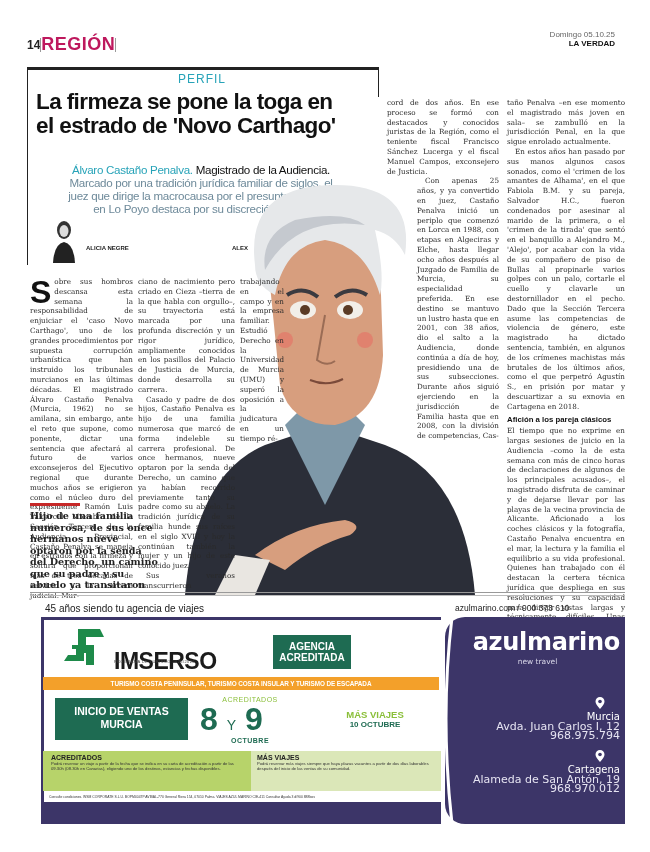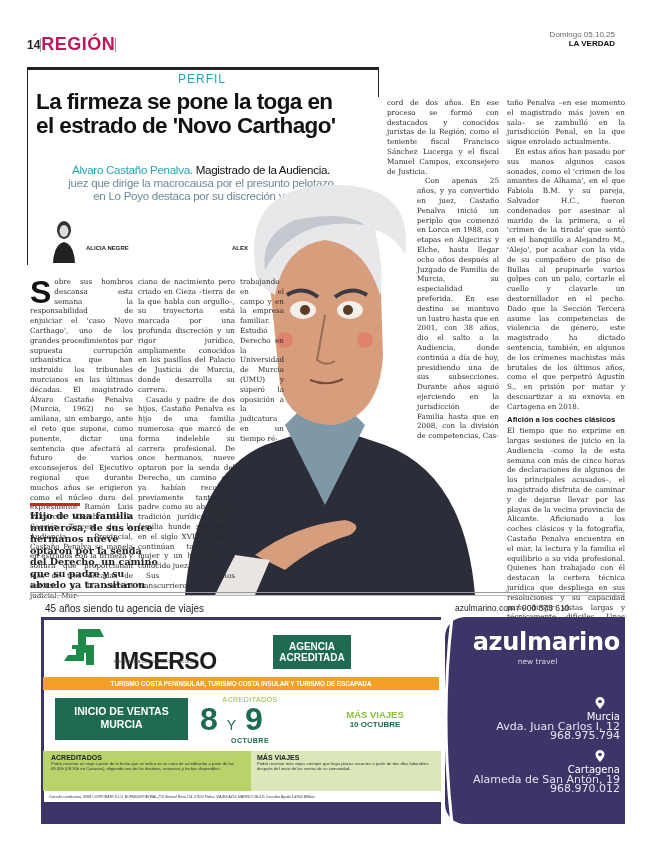--- a/index.html
+++ b/index.html
@@ -77,20 +77,21 @@
 
 <div class="abs headbox"></div>
 <div class="abs headbox-r"></div>
 <div class="abs perfil">PERFIL</div>
 <div class="abs title">
   <div>La firmeza se pone la toga en</div>
   <div>el estrado de 'Novo Carthago'</div>
 </div>
 <div class="abs sub">
   <div><span class="nm">Álvaro Castaño Penalva.</span><span class="rl"> Magistrado de la Audiencia.</span></div>
+  <div>Marcado por una tradición jurídica familiar de siglos, el</div>
   <div>juez que dirige la macrocausa por el presunto pelotazo</div>
   <div>en Lo Poyo destaca por su discreción y rigor</div>
 </div>
 <svg class="abs author-photo" viewBox="0 0 28 45">
   <ellipse cx="14" cy="12" rx="7" ry="9" fill="#333"></ellipse>
   <ellipse cx="14" cy="13" rx="4.5" ry="6" fill="#ddd"></ellipse>
   <path d="M3 45 Q4 26 14 24 Q24 26 25 45 Z" fill="#222"></path>
 </svg>
 <div class="abs byline" style="left:86px;top:245px">ALICIA NEGRE</div>
 <div class="abs byline" style="left:232px;top:245px">ALEX</div>
@@ -126,21 +127,21 @@
 <div class="abs col" style="left:240px;top:277px;width:44px">
   <p>trabajando en el campo y en la empresa familiar. Estudió Derecho en la Universidad de Murcia (UMU) y superó la oposición a la judicatura en un tiempo ré-</p>
 </div>
 <div class="abs col" style="left:387px;top:98px;width:112px">
   <p>cord de dos años. En ese proceso se formó con destacados y conocidos juristas de la Región, como el teniente fiscal Francisco Sánchez Lucerga y el fiscal Manuel Campos, exconsejero de Justicia.</p>
   <p style="text-indent:8px;padding-left:30px">Con apenas 25 años, y ya convertido en juez, Castaño Penalva inició un periplo que comenzó en Lorca en 1988, con etapas en Algeciras y Elche, hasta llegar ocho años después al Juzgado de Familia de Murcia, su especialidad preferida. En ese destino se mantuvo un lustro hasta que en 2001, con 38 años, dio el salto a la Audiencia, donde continúa a día de hoy, presidiendo una de sus subsecciones. Durante años siguió ejerciendo en la jurisdicción de Familia hasta que en 2008, con la división de competencias, Cas-</p>
 </div>
 <div class="abs col" style="left:507px;top:98px;width:118px">
   <p>taño Penalva –en ese momento el magistrado más joven en sala– se zambulló en la jurisdicción Penal, en la que sigue enrolado actualmente.</p>
   <p style="text-indent:8px">En estos años han pasado por sus manos algunos casos sonados, como el 'crimen de los amantes de Alhama', en el que Fabiola B.M. y su pareja, Salvador H.C., fueron condenados por asesinar al marido de la primera, o el 'crimen de la tirada' que sentó en el banquillo a Alejandro M., 'Alejo', por acabar con la vida de su compañero de piso de Bullas al propinarle varios golpes con un palo, cortarle el cuello y clavarle un destornillador en el pecho. Dado que la Sección Tercera asume las competencias de violencia de género, este magistrado ha dictado sentencia, también, en algunos de los crímenes machistas más brutales de los últimos años, como el que perpetró Agustín S., en prisión por matar y descuartizar a su exnovia en Cartagena en 2018.</p>
-  <div class="subhead">Afición a los coches clásicos</div>
+  <div class="subhead">Afición a los pareja clásicos</div>
   <p>El tiempo que no exprime en largas sesiones de juicio en la Audiencia –como la de esta semana con más de cinco horas de declaraciones de algunos de los principales acusados–, el magistrado disfruta de caminar y de dejarse llevar por las playas de la vecina provincia de Alicante. Aficionado a los coches clásicos y la fotografía, Castaño Penalva encuentra en el mar, la lectura y la familia el equilibrio a su vida profesional. Quienes han trabajado con él destacan la certera técnica jurídica que despliega en sus resoluciones y su capacidad para dirigir vistas largas y técnicamente difíciles. Unas cualidades que, sin duda, podrá demostrar a lo largo de las hasta 19 sesiones que aún quedan pendientes de 'Novo Carthago'.</p>
 </div>
 
 <div class="abs redbar"></div>
 <div class="abs quote">Hijo de una familia numerosa, de sus once hermanos nueve optaron por la senda del Derecho, un camino que su padre y su abuelo ya transitaron</div>
 
 <div class="abs rule" style="left:30px;top:592px;width:595px"></div>
 <div class="abs rule2" style="left:30px;top:595px;width:595px"></div>
 
 <div class="abs ad-tag">45 años siendo tu agencia de viajes</div>

